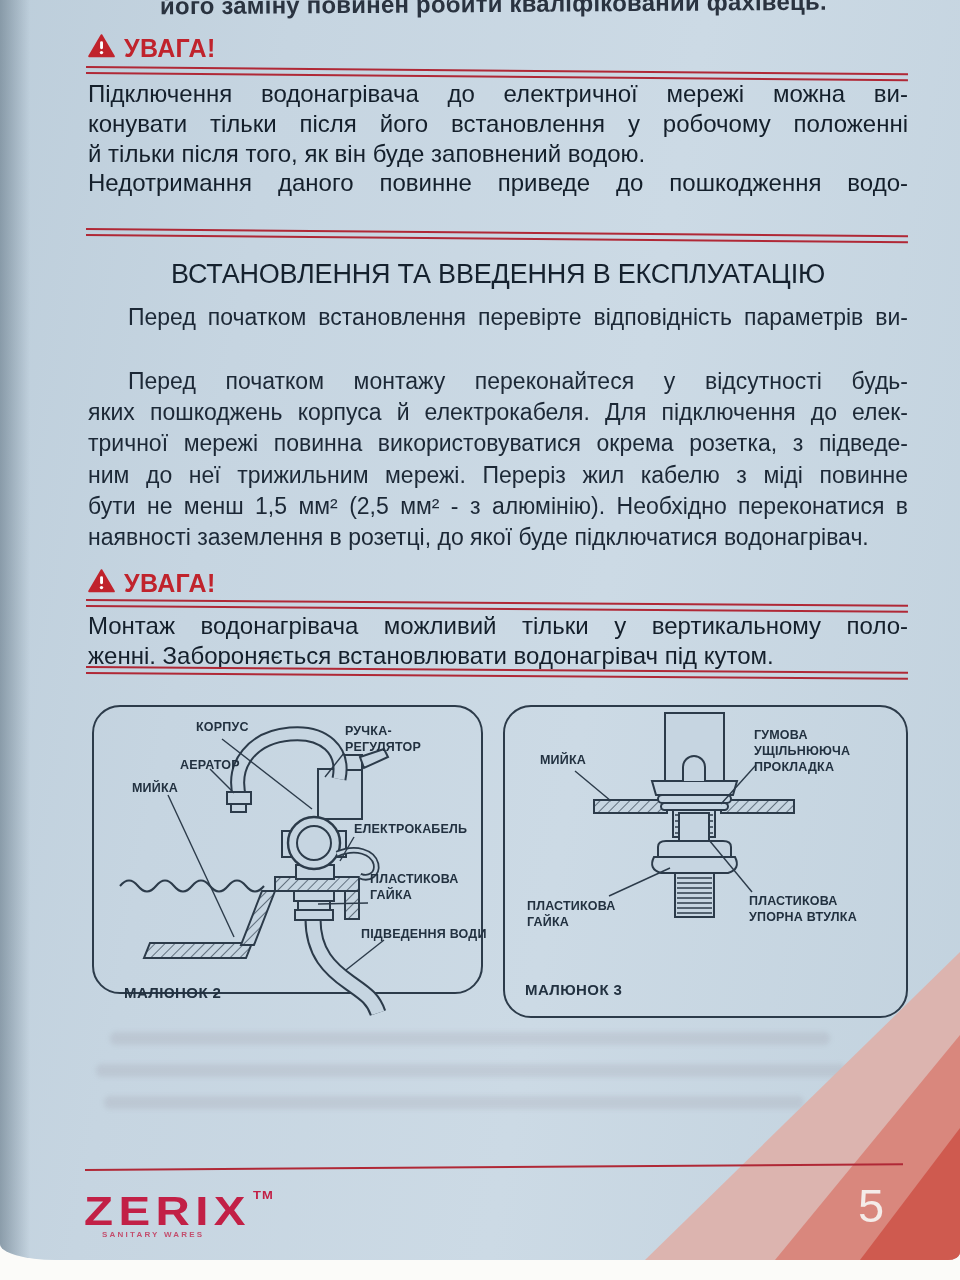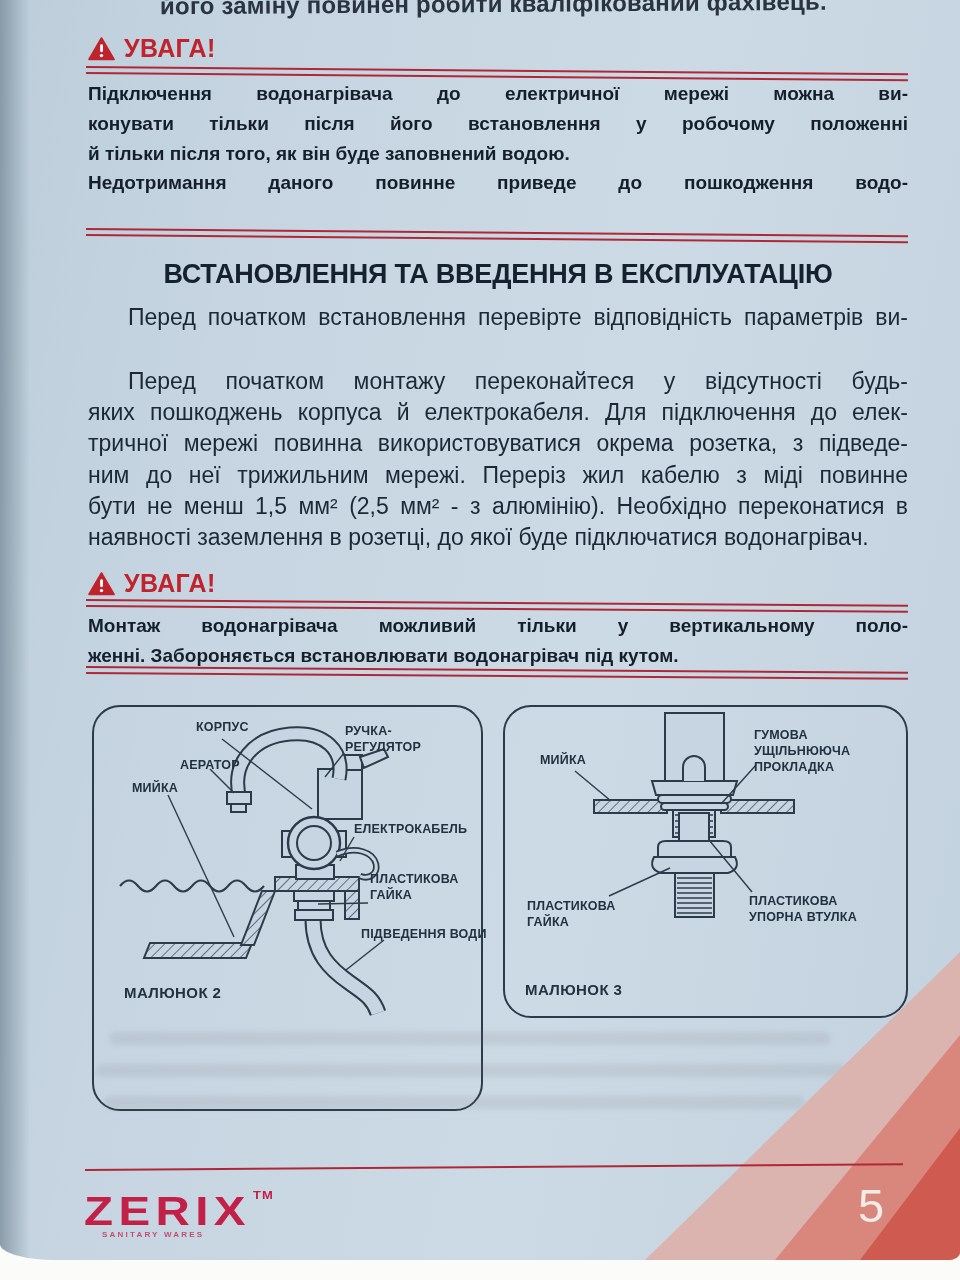--- a/index.html
+++ b/index.html
@@ -10,28 +10,28 @@
   *{margin:0;padding:0;box-sizing:border-box}
   body{width:960px;height:1280px;background:#fbfbf9;font-family:"Liberation Sans",sans-serif;position:relative;overflow:hidden}
   .page{position:absolute;left:0;top:0;width:960px;height:1260px;overflow:hidden;
     background:linear-gradient(100deg,#bdcedb 0%,#c6d5e1 25%,#ccdae5 60%,#c2d2de 100%);
     border-bottom-left-radius:55px 16px;border-bottom-right-radius:12px 8px;}
   .page::before{content:"";position:absolute;left:0;top:0;bottom:0;width:30px;
     background:linear-gradient(to right,rgba(70,90,105,.45),rgba(70,90,105,0));pointer-events:none}
   .abs{position:absolute}
   
   .top-cut{left:160px;top:-10px;font-size:24px;font-weight:bold;color:#2a3340;transform:rotate(-.4deg);letter-spacing:.2px}
-  .warn-head{display:flex;align-items:center;gap:9px;color:var(--accent_red);font-weight:bold;font-size:25px;letter-spacing:.4px}
+  .warn-head{display:flex;align-items:flex-start;gap:9px;color:var(--accent_red);font-weight:bold;font-size:25px;letter-spacing:.4px}
   .warn-icon{width:27px;height:24px;display:inline-block}
   .sep{width:822px;height:8px;border-top:2.4px solid var(--line_red);border-bottom:2.2px solid var(--line_red);transform-origin:left center}
-  .warn-body{width:820px;font-weight:bold;font-size:19px;line-height:29.8px;color:var(--bold_ink)}
+  .warn-body{width:820px;font-weight:normal;font-size:24px;line-height:29.8px;color:var(--bold_ink)}
   .tline{text-align:justify;text-align-last:justify;overflow:hidden;white-space:nowrap}
   .tline.last{text-align-last:left}
   .indent .tline:first-child{text-indent:40px}
-  h1{width:820px;text-align:center;font-size:27px;font-weight:bold;color:#15212e;letter-spacing:-.2px}
+  h1{width:820px;text-align:center;font-size:27px;font-weight:normal;color:#15212e;letter-spacing:-.2px}
   .body-par{width:820px;font-size:23px;line-height:31.2px;color:var(--ink)}
   
   .figbox{border:2.6px solid var(--drawing);border-radius:28px;position:absolute}
   .figbox svg{position:absolute;left:0;top:0}
   .flabel{position:absolute;font-size:12.5px;line-height:16px;font-weight:bold;color:#223140;letter-spacing:.2px;white-space:nowrap}
   .fcap{position:absolute;font-size:15px;font-weight:bold;color:#223140;letter-spacing:.4px}
   
   .ghost{height:13px;border-radius:6px;background:rgba(125,105,120,.13);filter:blur(2.5px)}
   
   .footer-line{left:85px;top:1169px;width:818px;height:2.4px;background:var(--line_red);transform:rotate(-.4deg);transform-origin:left center}
@@ -99,21 +99,21 @@
   </div>
   <div class="abs sep" style="left:86px;top:599px;transform:rotate(.4deg)"></div>
   <div class="abs warn-body" style="left:88px;top:611px">
     <div>
         <div class="tline">Монтаж водонагрівача можливий тільки у вертикальному поло-</div>
         <div class="tline last">женні. Забороняється встановлювати водонагрівач під кутом.</div>
       </div>
   </div>
   <div class="abs sep" style="left:86px;top:666px;transform:rotate(.4deg)"></div>
 
-  <div class="figbox" style="left:92px;top:705px;width:391px;height:406px">
+  <div class="figbox" style="left:92px;top:705px;width:391px;height:289px">
     <svg viewBox="0 0 391 313" width="391" height="313">
       <defs>
         <pattern id="h2" width="7" height="7" patternUnits="userSpaceOnUse" patternTransform="rotate(45)">
           <rect width="7" height="7" fill="var(--page_bg)"></rect>
           <line x1="0" y1="0" x2="0" y2="7" stroke="var(--drawing)" stroke-width="1.3"></line>
         </pattern>
       </defs>
       <g stroke="var(--drawing)" stroke-width="2" fill="none">
         <path d="M26 179 q9 -11 18 0 t18 0 t18 0 t18 0 t18 0 t18 0 t18 0 t18 0" stroke-width="2"></path>
         <polygon points="56,236 158,236 152,251 50,251" fill="url(#h2)"></polygon>

